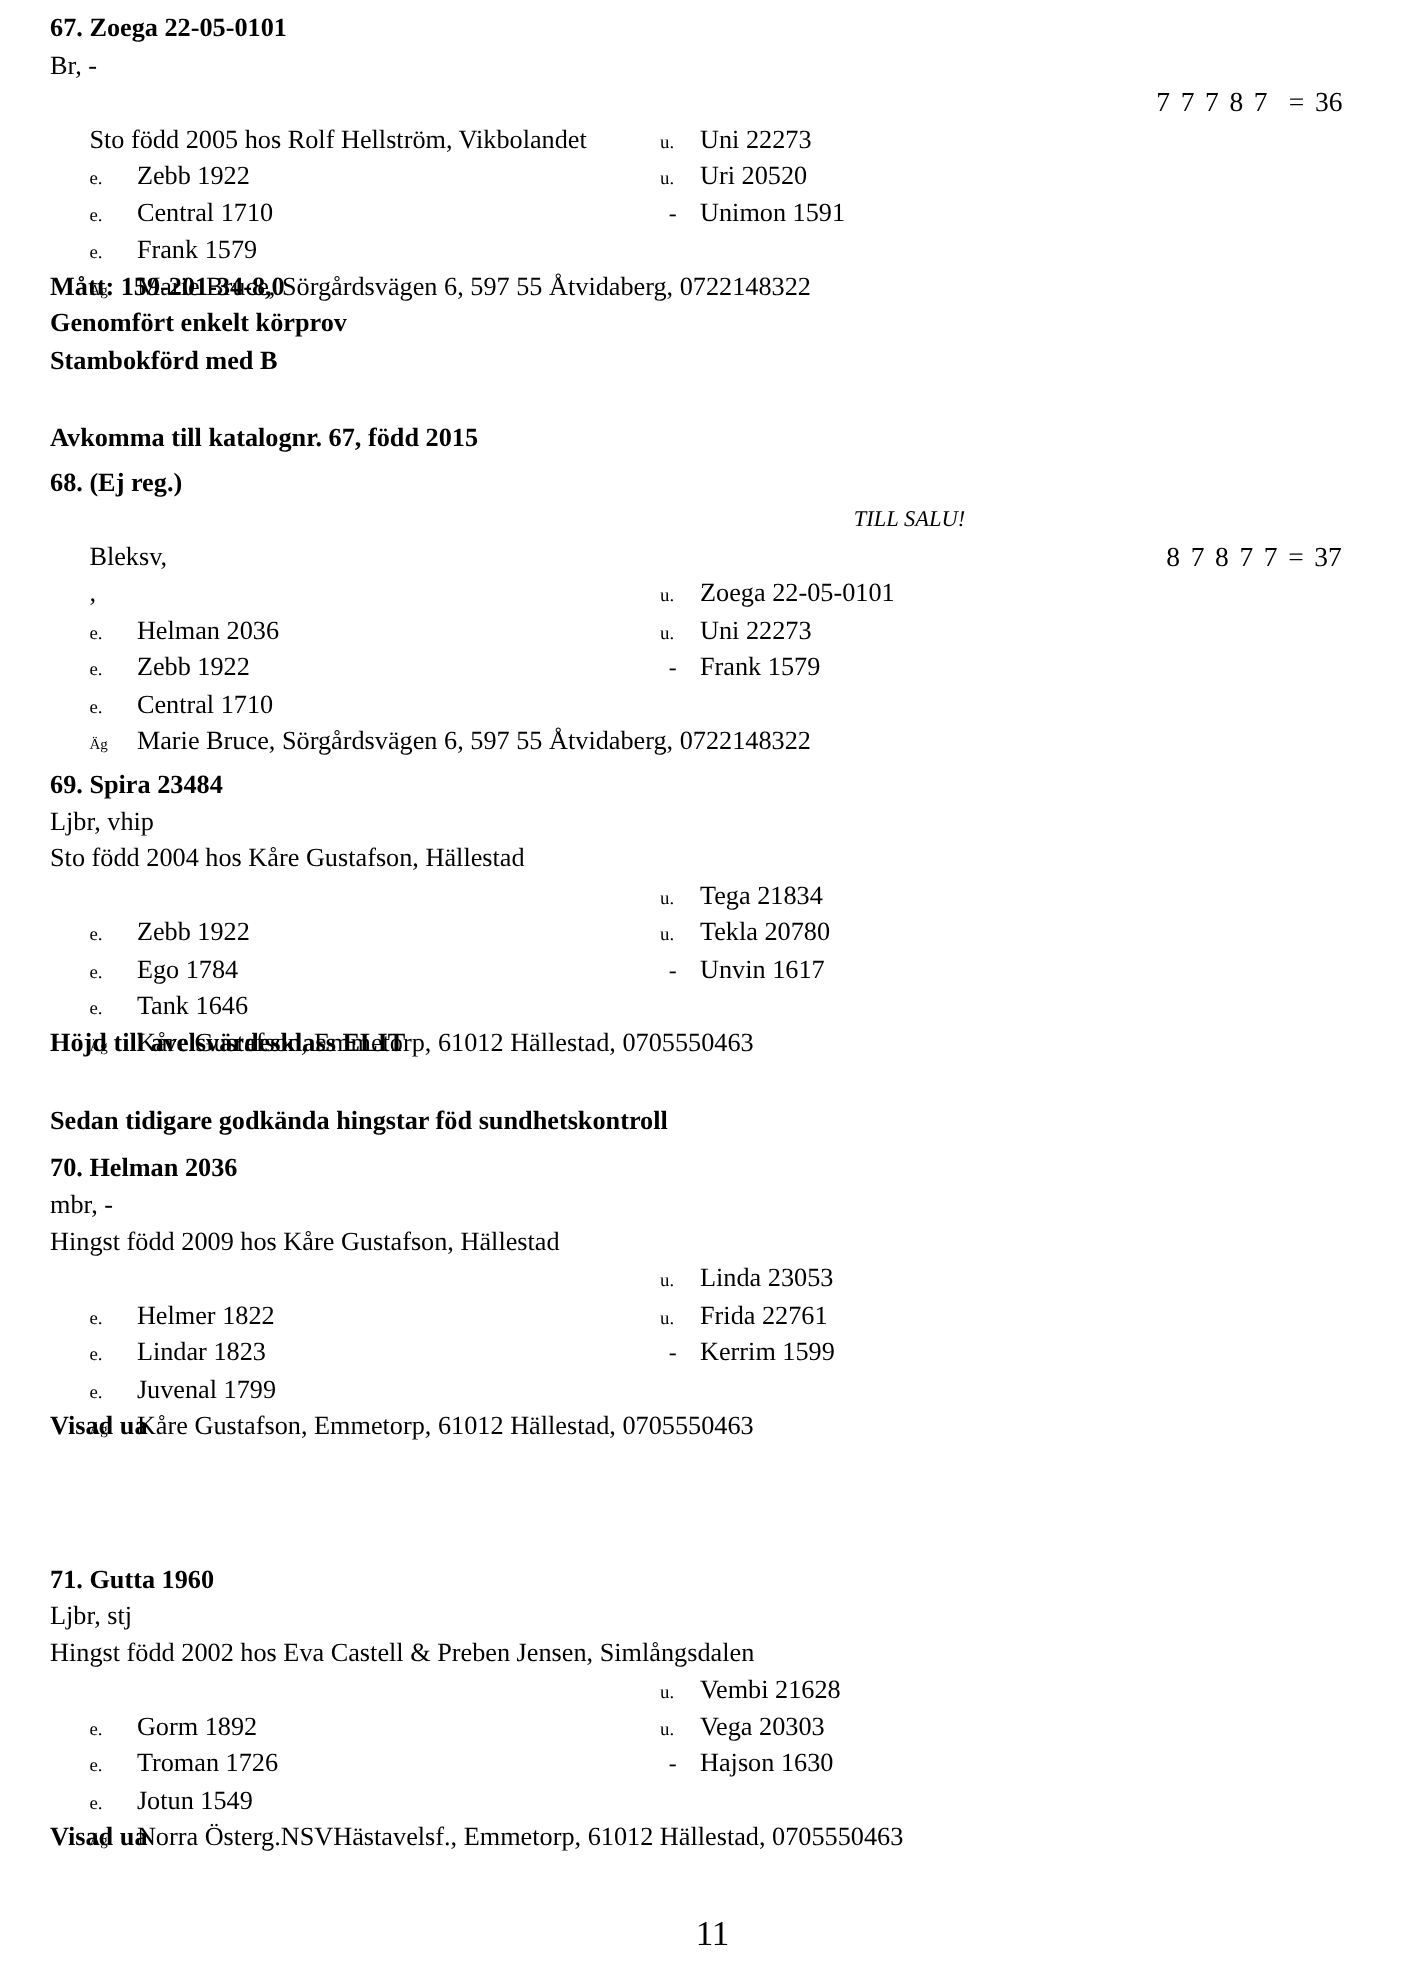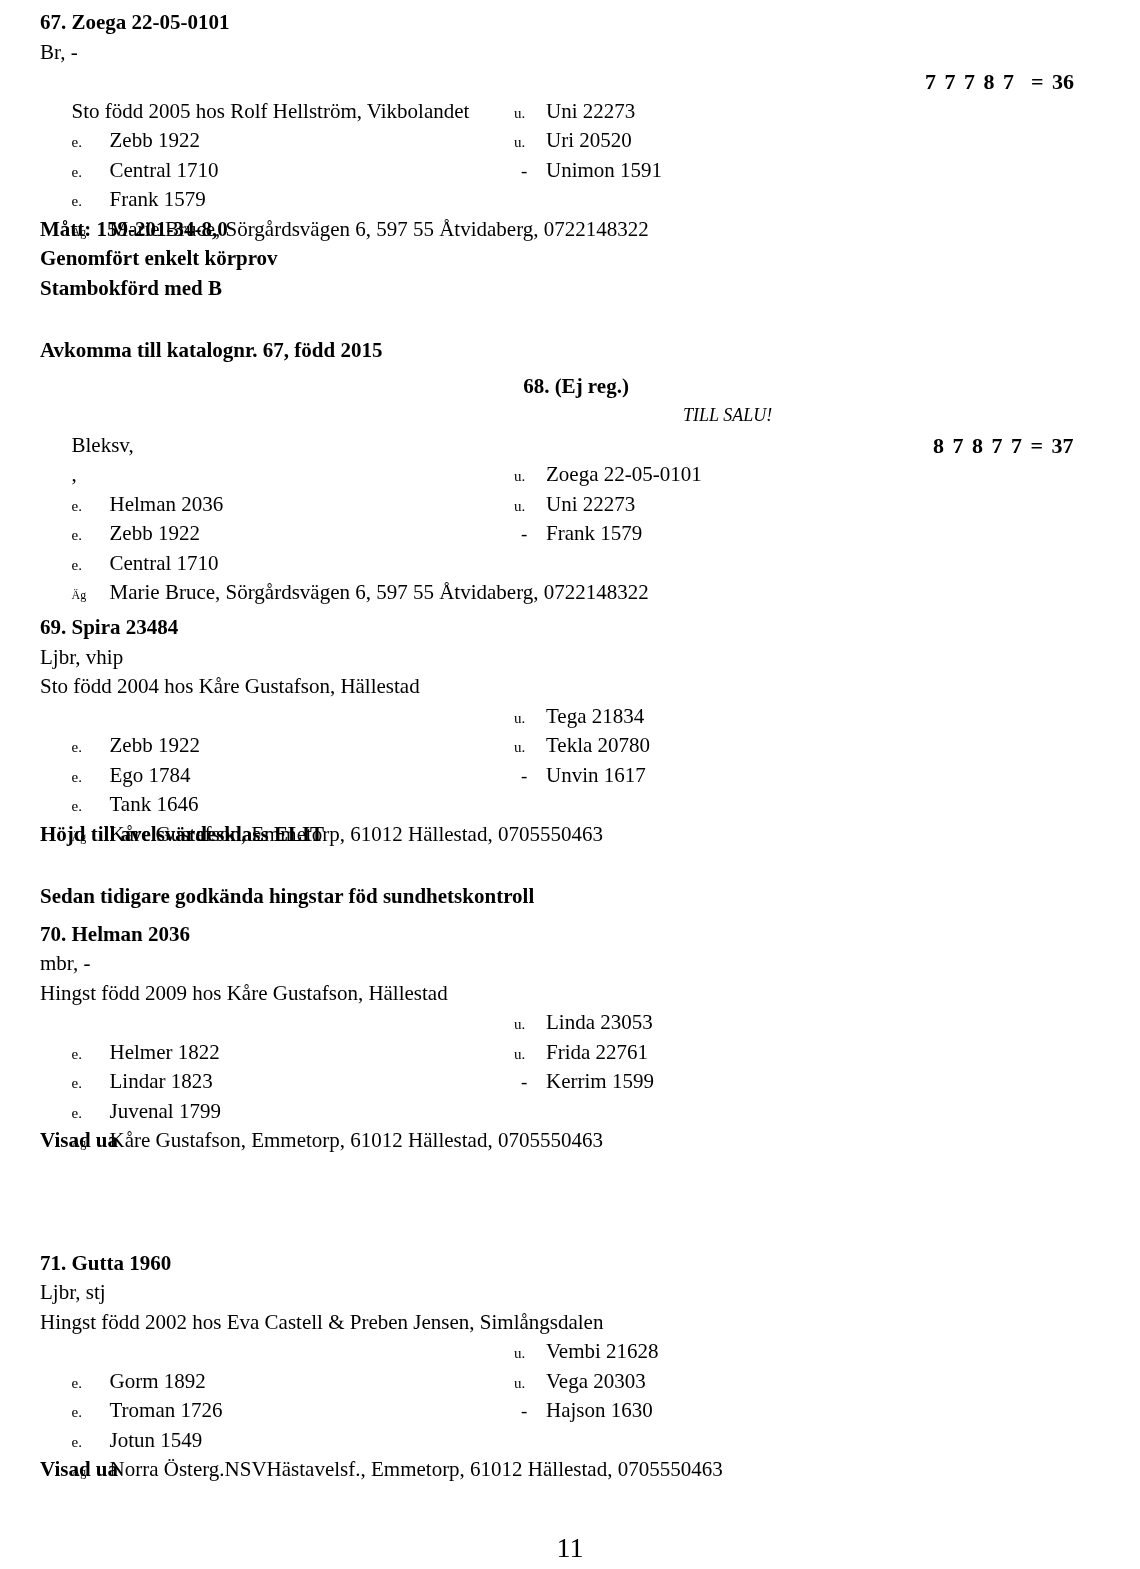--- a/index.html
+++ b/index.html
@@ -30,46 +30,46 @@
     width: 38px;
     font-size: 15px;
   }
   
   .owner-m {
     display: inline-block;
     width: 38px;
     font-size: 12px;
   }
   
-  .rcol { position: absolute; left: 474px; top: 0; }
+  .rcol { position: absolute; left: 488px; top: 0; }
   .m2 {
     display: inline-block;
     width: 32px;
     font-size: 15px;
   }
   .m2.dash { padding-left: 7px; font-size: 19px; }
   
   .score {
     position: absolute;
     left: 885px; top: 0;
-    font-weight: bold;
+    font-weight: normal;
     font-size: 22px;
     white-space: pre;
     word-spacing: 3px;
   }
   .score.s68 { left: 893px; }
   
   .sale {
     position: absolute;
     left: 643px; top: 0;
     font-style: italic;
     font-size: 18px;
   }
   .mt-header { margin-top: 33px; }
-  .mt-title-small { margin-top: 6px; text-align: center; }
+  .mt-title-small { margin-top: 6px; }
   .mt-entry { margin-top: 35px; }
   .mt-title-70 { margin-top: 8px; }
   .mt-entry-71 { margin-top: 93px; }
   .pagenum {
     position: absolute;
     left: 0; top: 1533px;
     width: 1140px;
     text-align: center;
     font-size: 28px;
     line-height: 29.5px;

